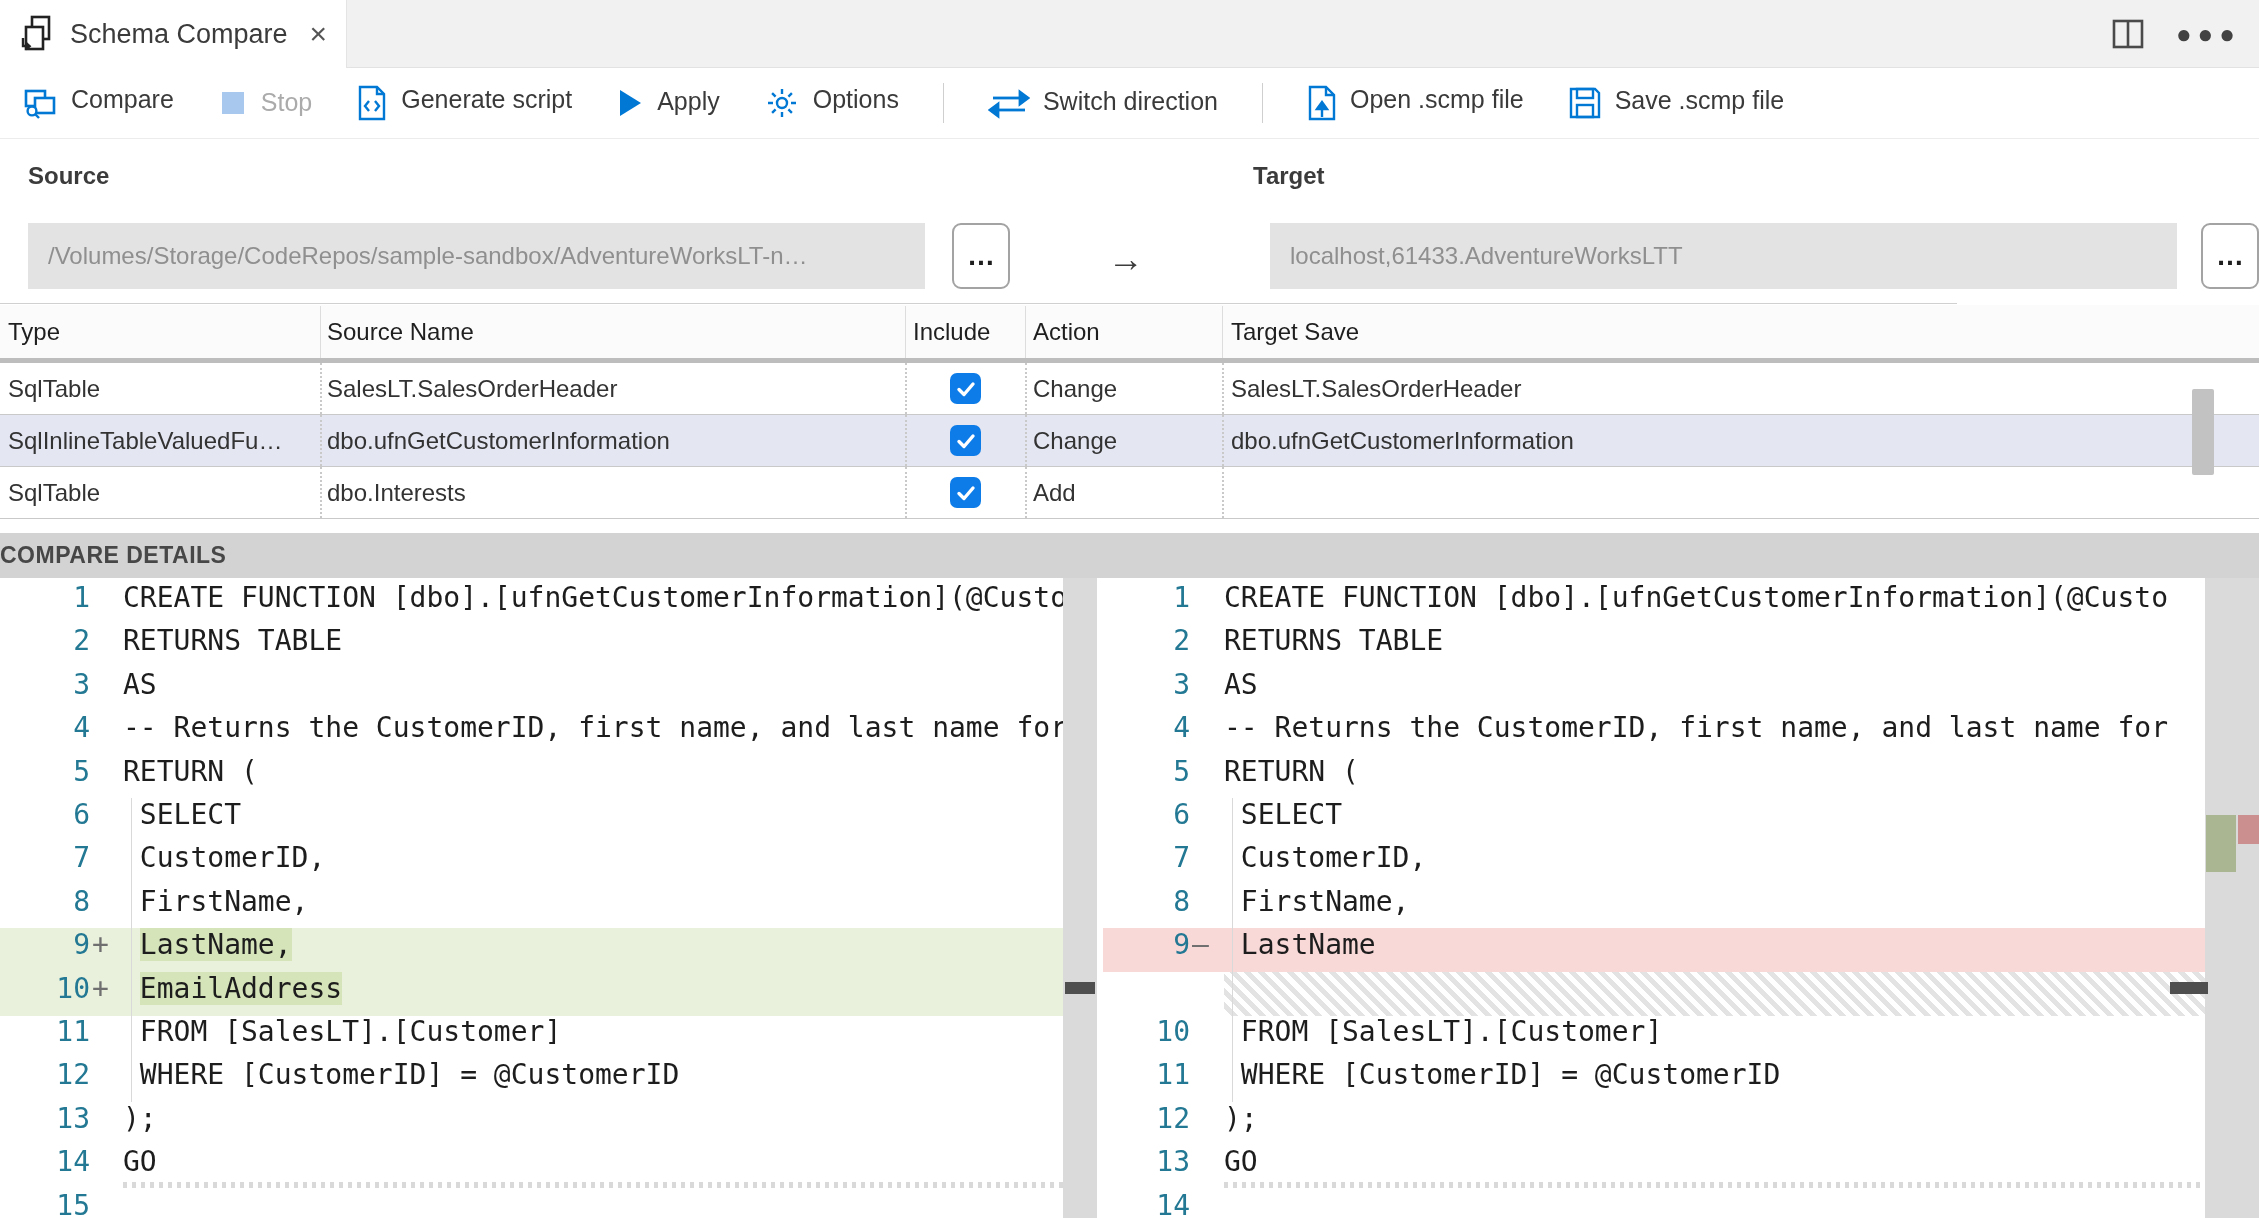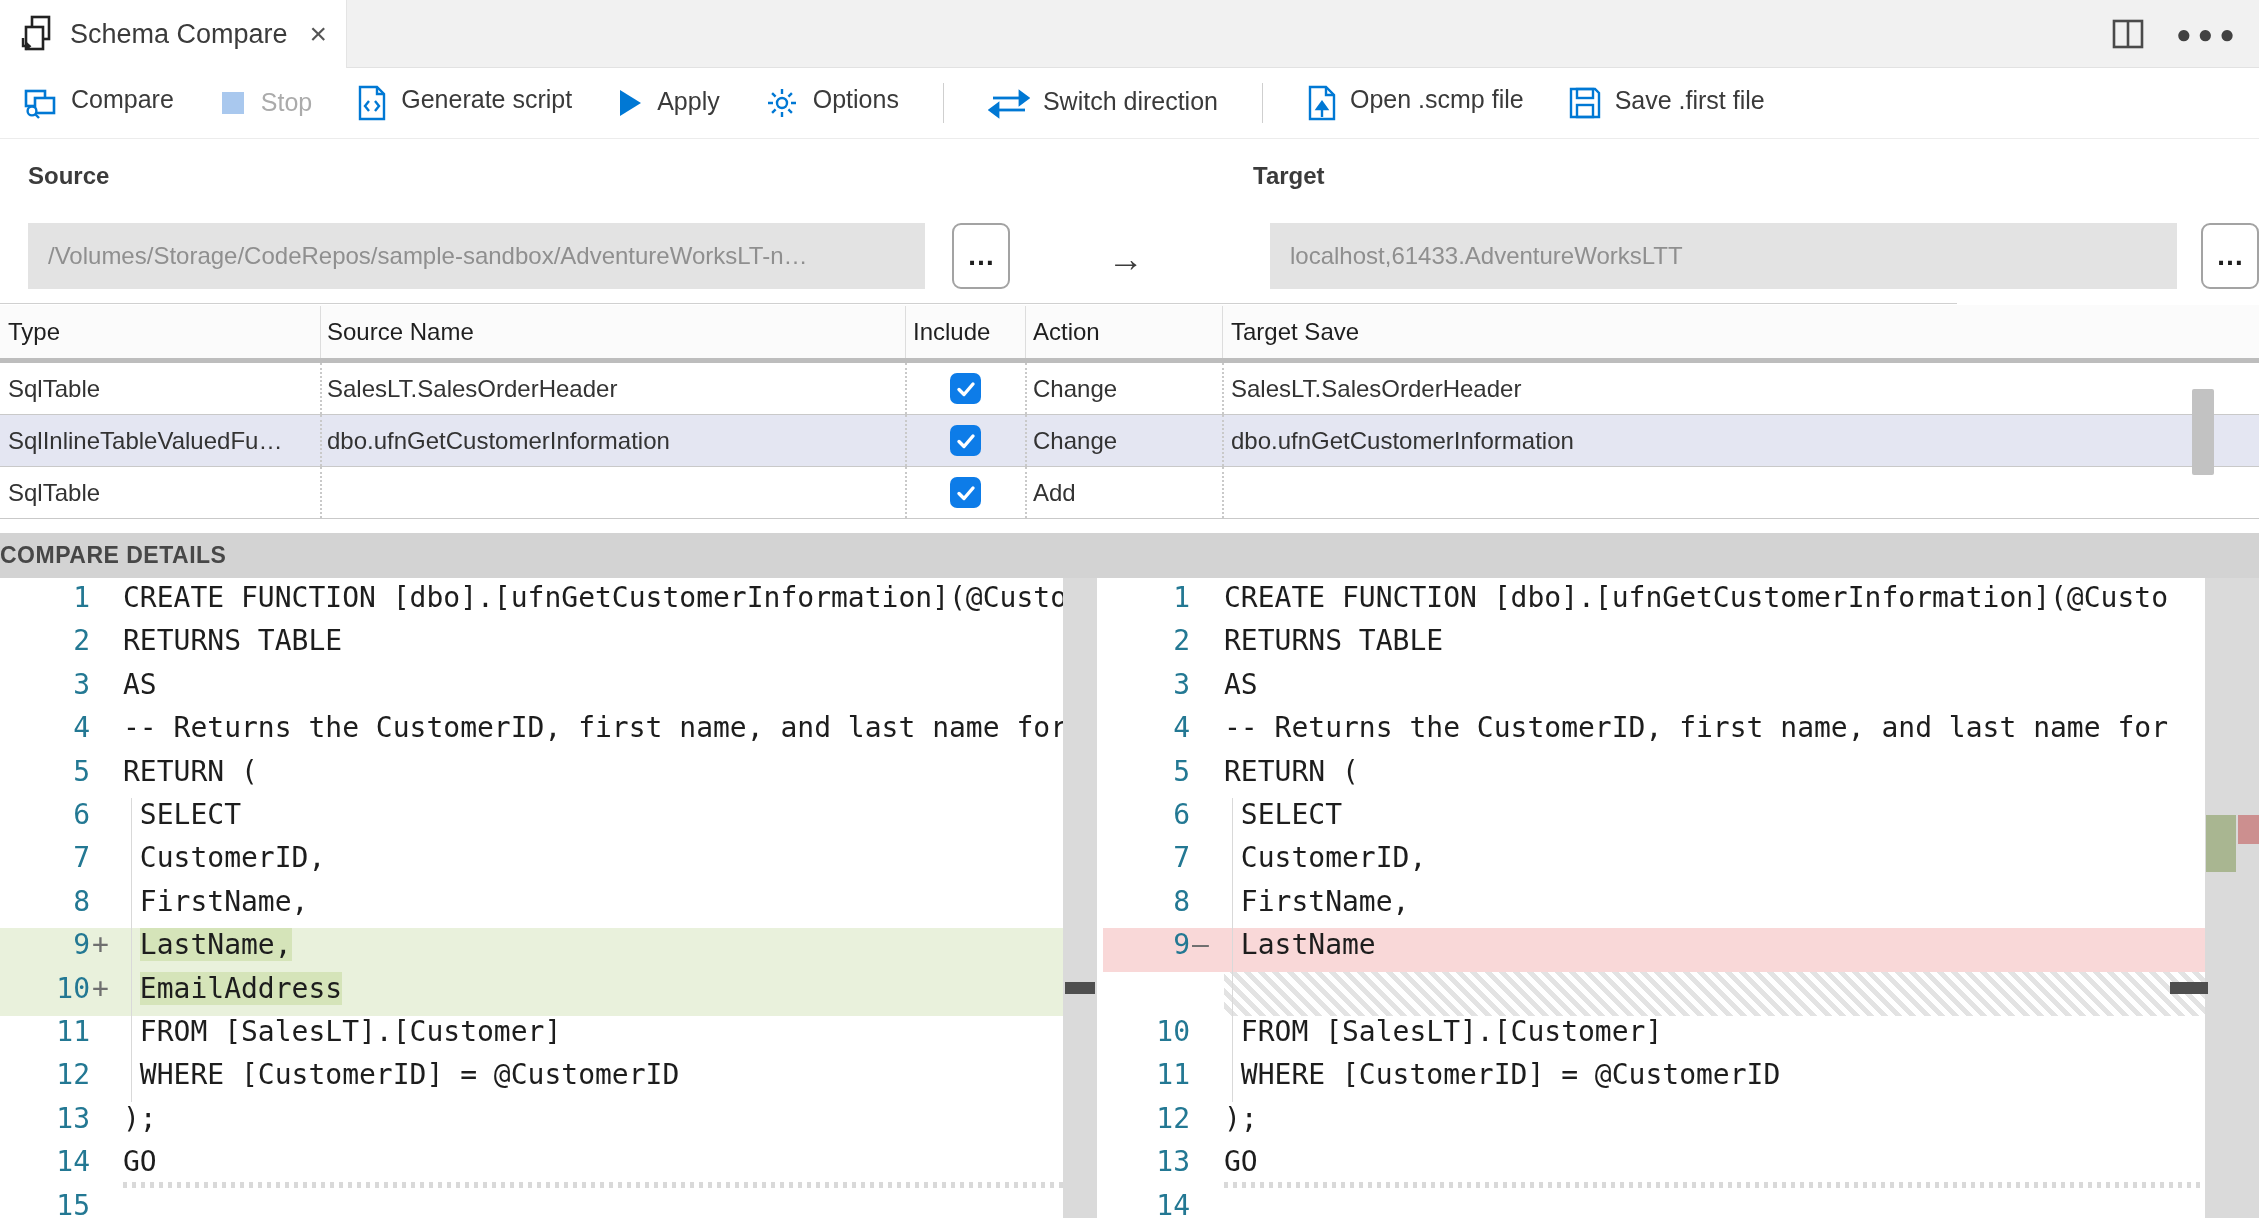--- a/index.html
+++ b/index.html
@@ -171,21 +171,21 @@
         <span class="lbl">Open .scmp file</span>
       </div>
       <div class="tb-item">
         <span class="ic">
           <svg width="34" height="34" viewBox="0 0 34 34">
             <path d="M3 3 h24 l4 4 v24 h-28 z" fill="none" stroke="#0078d4" stroke-width="2.4"></path>
             <rect x="9" y="3" width="16" height="9" fill="none" stroke="#0078d4" stroke-width="2.4"></rect>
             <rect x="9" y="19" width="16" height="12" fill="none" stroke="#0078d4" stroke-width="2.4"></rect>
           </svg>
         </span>
-        <span class="lbl">Save .first file</span>
+        <span class="lbl">Save .scmp file</span>
       </div>
     </div>
 
   <span class="sec-label" style="left:28px">Source</span>
   <span class="sec-label" style="left:1253px">Target</span>
 
   <div class="path-box" style="left:28px;width:897px">/Volumes/Storage/CodeRepos/sample-sandbox/AdventureWorksLT-n…</div>
   <div class="browse-btn" style="left:952px">…</div>
   <div class="dir-arrow">→</div>
   <div class="path-box" style="left:1270px;width:907px">localhost,61433.AdventureWorksLTT</div>
@@ -230,20 +230,21 @@
           <div class="vsep" style="left: 1025px;"></div>
           <div class="vsep" style="left: 1222px;"></div>
           <div class="chk">
             <svg width="22" height="22" viewBox="0 0 22 22">
               <path d="M4 11.5 L9 16.5 L18 6" fill="none" stroke="#fff" stroke-width="3.4" stroke-linecap="round" stroke-linejoin="round"></path>
             </svg>
           </div>
         </div>
         <div class="t-row" style="top: 163px;">
           <div class="t-cell" style="left: 8px; width: 306px;">SqlTable</div>
+          <div class="t-cell" style="left: 327px; width: 572px;">dbo.Interests</div>
           <div class="t-cell" style="left: 1033px; width: 183px;">Add</div>
           <div class="t-cell" style="left: 1231px; width: 943px;"></div>
           <div class="vsep" style="left: 320px;"></div>
           <div class="vsep" style="left: 905px;"></div>
           <div class="vsep" style="left: 1025px;"></div>
           <div class="vsep" style="left: 1222px;"></div>
           <div class="chk">
             <svg width="22" height="22" viewBox="0 0 22 22">
               <path d="M4 11.5 L9 16.5 L18 6" fill="none" stroke="#fff" stroke-width="3.4" stroke-linecap="round" stroke-linejoin="round"></path>
             </svg>

